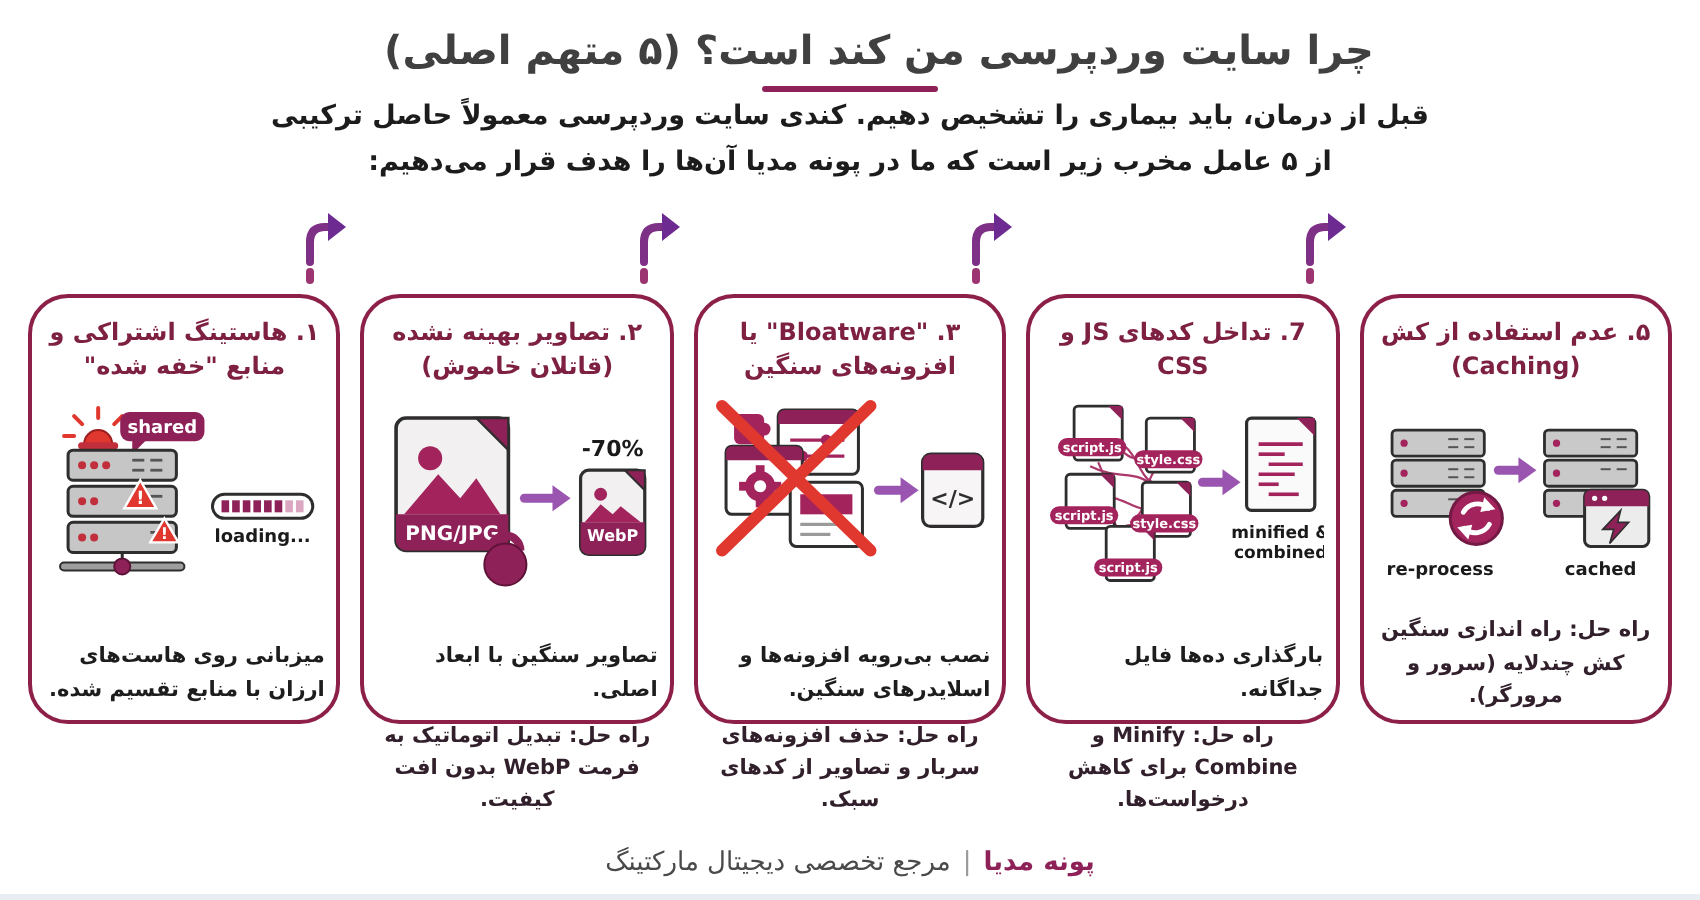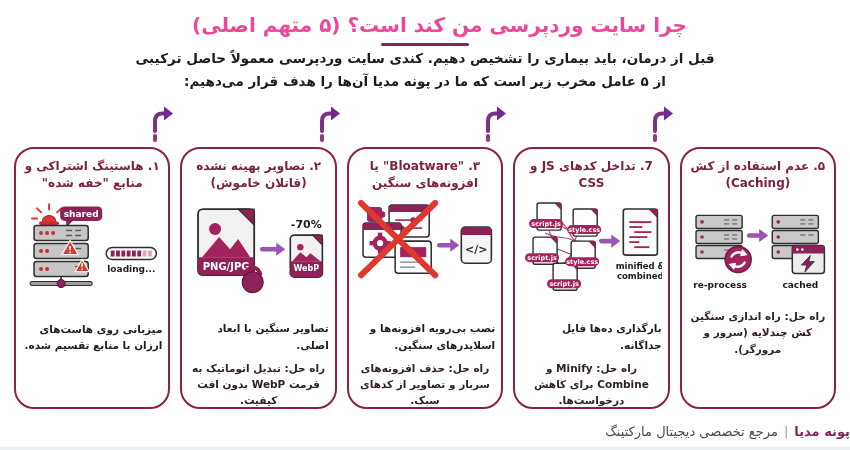--- a/index.html
+++ b/index.html
@@ -1,36 +1,36 @@
 <!DOCTYPE html>
 <html lang="fa"><head>
 <meta charset="utf-8">
 <style>
   * { margin:0; padding:0; box-sizing:border-box; }
   html,body { background:#ffffff; }
   body { font-family:"DejaVu Sans", sans-serif; }
   .page { position:relative; width:850px; height:450px; background:#fff; overflow:hidden; margin:0 auto; }
 
-  .page-title { padding-top:13px; text-align:center; font-size:20px; font-weight:bold; color:#ec4899; direction:rtl;padding-left:29px; }
+  .page-title { padding-top:13px; text-align:center; font-size:20px; font-weight:bold; color:#404040; direction:rtl;padding-left:29px; }
   .title-underline { width:88px; height:3px; background:#8e2158; border-radius:2px; margin:6px auto 0; }
   .subtitle { margin-top:1px; text-align:center; direction:rtl; font-size:13.5px; font-weight:bold; color:#1c1c1c; line-height:1.7; }
 
-  .cards { position:absolute; top:147px; left:14px; right:14px; height:262px; display:flex; gap:10px; }
+  .cards { position:absolute; top:147px; left:14px; right:14px; height:215px; display:flex; gap:10px; }
   .card { flex:1 1 0; background:#fff; border:2.5px solid #8d2048; border-radius:20px; padding:9px 6px 8px; display:flex; flex-direction:column; }
   .card-title { direction:rtl; text-align:center; font-size:12px; font-weight:bold; color:#7e2042; line-height:1.45; min-height:37px; }
   .card-art { height:101px; margin:2px 0 3px; display:flex; align-items:center; justify-content:center; }
   .card-art svg { width:100%; height:100%; }
   .card-desc { direction:rtl; text-align:right; font-size:10.5px; font-weight:bold; color:#1d1d1d; line-height:1.55; margin-top:20px; }
   .card-sol  { direction:rtl; text-align:center; font-size:10.5px; font-weight:bold; color:#31202b; line-height:1.55; margin-top:7px; }
 
   .gap-arrow { position:absolute; top:100px; width:26px; height:42px; }
   .gap-arrow.g1 { left:148px; } .gap-arrow.g2 { left:315px; }
   .gap-arrow.g3 { left:481px; } .gap-arrow.g4 { left:648px; }
 
-  .footer { position:absolute; left:0; right:0; bottom:11px; direction:rtl; font-size:13px; color:#4a4a4a; }
+  .footer { position:absolute; left:0; right:0; bottom:11px; text-align:center; direction:rtl; font-size:13px; color:#4a4a4a; }
   .footer .brand { font-weight:bold; color:#8e2158; }
   .footer .sep { color:#9a9a9a; padding:0 6px; }
   .bottom-line { position:absolute; left:0; right:0; bottom:0; height:3px; background:#e9eef3; }
 
   svg text { font-family:"DejaVu Sans", sans-serif; font-weight:bold; }
 </style>
 </head>
 <body>
 
 <div class="page">

